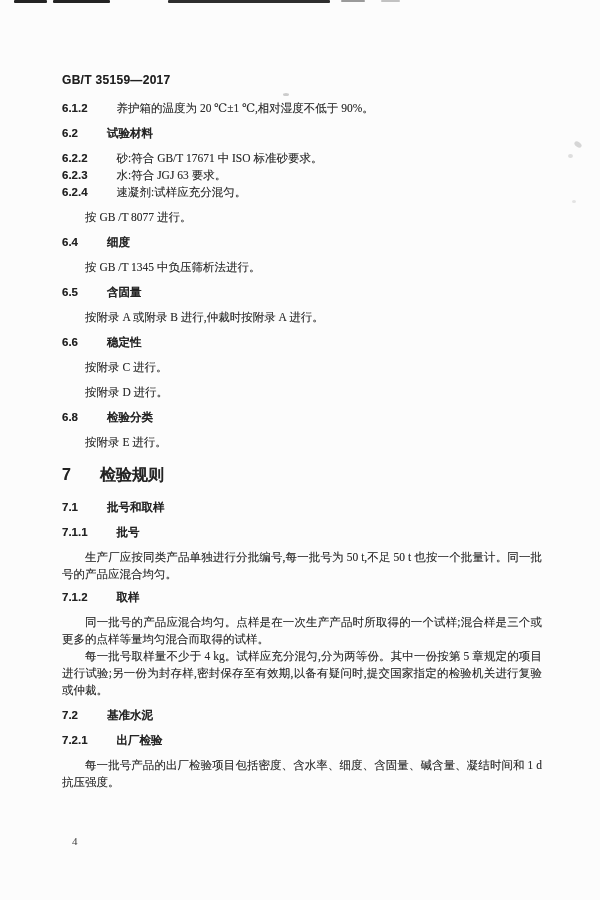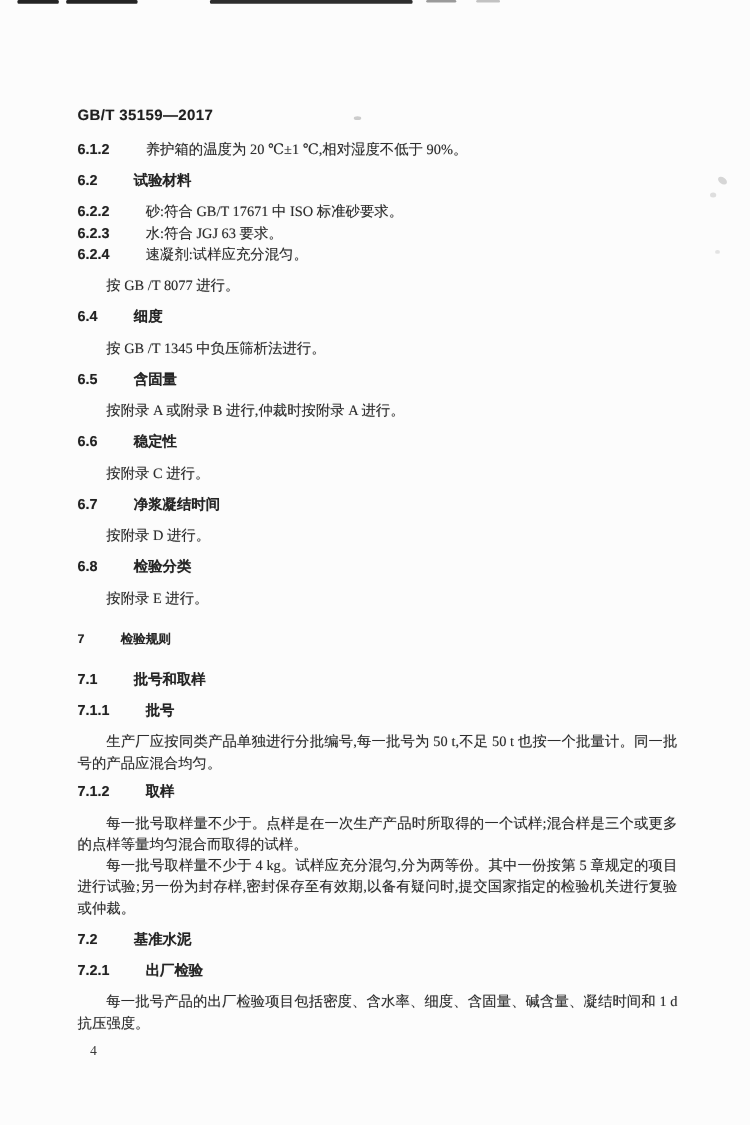--- a/index.html
+++ b/index.html
@@ -16,39 +16,39 @@
   .top-mark.m3{left:168px;width:162px;background:#2e2e2e;}
   .top-mark.m4{left:341px;width:24px;height:2px;background:#9a9a9a;}
   .top-mark.m5{left:381px;width:19px;height:2px;background:#c2c2c2;}
   .speck{position:absolute;border-radius:50%;}
   .speck.s1{left:283px;top:93px;width:6px;height:3px;background:#cccccc;}
   .speck.s2{left:574px;top:142px;width:8px;height:5px;background:#d6d6d6;transform:rotate(35deg);}
   .speck.s3{left:568px;top:154px;width:5px;height:4px;background:#dedede;}
   .speck.s4{left:572px;top:200px;width:4px;height:3px;background:#e3e3e3;}
 
   .doc{
-    position:absolute;left:62px;top:84px;width:480px;
+    position:absolute;left:62px;top:72px;width:480px;
     color:#2e2e2e;font-size:11.5px;line-height:17px;
     text-shadow:0 0 0.6px rgba(46,46,46,0.45);
   }
   .doc-header{
     font-family:"Liberation Sans","DejaVu Sans",sans-serif;
     font-weight:700;font-size:12px;color:#1f1f1f;
     margin:0 0 11px 0;letter-spacing:0.3px;
   }
   .blk{margin:0;}
   .num{
     font-family:"Liberation Sans","DejaVu Sans",sans-serif;
     font-weight:700;color:#222;margin-right:29px;white-space:nowrap;
   }
   .h1,.h2,.h3{
     font-family:"Liberation Sans","DejaVu Sans",sans-serif;
     font-weight:700;color:#242424;
   }
-  .h1{margin:15px 0 16px 0;font-size:10px;}
+  .h1{margin:15px 0 16px 0;font-size:16px;}
   .h2{margin:8px 0 8px 0;}
   .h3{margin:6px 0 8px 0;}
   .entry{margin:0;}
   .method{margin:8px 0 8px 0;text-indent:2em;}
   .para{margin:8px 0 0 0;text-indent:2em;text-align:justify;}
   .para.cont{margin-top:0;}
   .page-number{
     position:absolute;left:72px;top:835px;
     font-family:"Liberation Serif","DejaVu Serif",serif;
     font-size:11px;color:#3a3a3a;
@@ -77,30 +77,29 @@
         <div class="blk entry"><span class="num">6.2.2</span><span class="txt">砂:符合 GB/T 17671 中 ISO 标准砂要求。</span></div>
         <div class="blk entry"><span class="num">6.2.3</span><span class="txt">水:符合 JGJ 63 要求。</span></div>
         <div class="blk entry"><span class="num">6.2.4</span><span class="txt">速凝剂:试样应充分混匀。</span></div>
         <div class="blk method"><span class="txt">按 GB /T 8077 进行。</span></div>
         <div class="blk h2"><span class="num">6.4</span><span class="txt">细度</span></div>
         <div class="blk method"><span class="txt">按 GB /T 1345 中负压筛析法进行。</span></div>
         <div class="blk h2"><span class="num">6.5</span><span class="txt">含固量</span></div>
         <div class="blk method"><span class="txt">按附录 A 或附录 B 进行,仲裁时按附录 A 进行。</span></div>
         <div class="blk h2"><span class="num">6.6</span><span class="txt">稳定性</span></div>
         <div class="blk method"><span class="txt">按附录 C 进行。</span></div>
-        <div class="blk h2"><span class="num">6.7</span><span class="txt">净浆凝结时间</span></div>
         <div class="blk method"><span class="txt">按附录 D 进行。</span></div>
         <div class="blk h2"><span class="num">6.8</span><span class="txt">检验分类</span></div>
         <div class="blk method"><span class="txt">按附录 E 进行。</span></div>
         <div class="blk h1"><span class="num">7</span><span class="txt">检验规则</span></div>
         <div class="blk h2"><span class="num">7.1</span><span class="txt">批号和取样</span></div>
         <div class="blk h3"><span class="num">7.1.1</span><span class="txt">批号</span></div>
         <div class="blk para"><span class="txt">生产厂应按同类产品单独进行分批编号,每一批号为 50 t,不足 50 t 也按一个批量计。同一批号的产品应混合均匀。</span></div>
         <div class="blk h3"><span class="num">7.1.2</span><span class="txt">取样</span></div>
-        <div class="blk para"><span class="txt">每一批号取样量不少于。点样是在一次生产产品时所取得的一个试样;混合样是三个或更多的点样等量均匀混合而取得的试样。</span></div>
+        <div class="blk para"><span class="txt">同一批号的产品应混合均匀。点样是在一次生产产品时所取得的一个试样;混合样是三个或更多的点样等量均匀混合而取得的试样。</span></div>
         <div class="blk para cont"><span class="txt">每一批号取样量不少于 4 kg。试样应充分混匀,分为两等份。其中一份按第 5 章规定的项目进行试验;另一份为封存样,密封保存至有效期,以备有疑问时,提交国家指定的检验机关进行复验或仲裁。</span></div>
         <div class="blk h2"><span class="num">7.2</span><span class="txt">基准水泥</span></div>
         <div class="blk h3"><span class="num">7.2.1</span><span class="txt">出厂检验</span></div>
         <div class="blk para"><span class="txt">每一批号产品的出厂检验项目包括密度、含水率、细度、含固量、碱含量、凝结时间和 1 d 抗压强度。</span></div>
       </div>
   </div>
 
   <div class="page-number">4</div>
 </div>
 

